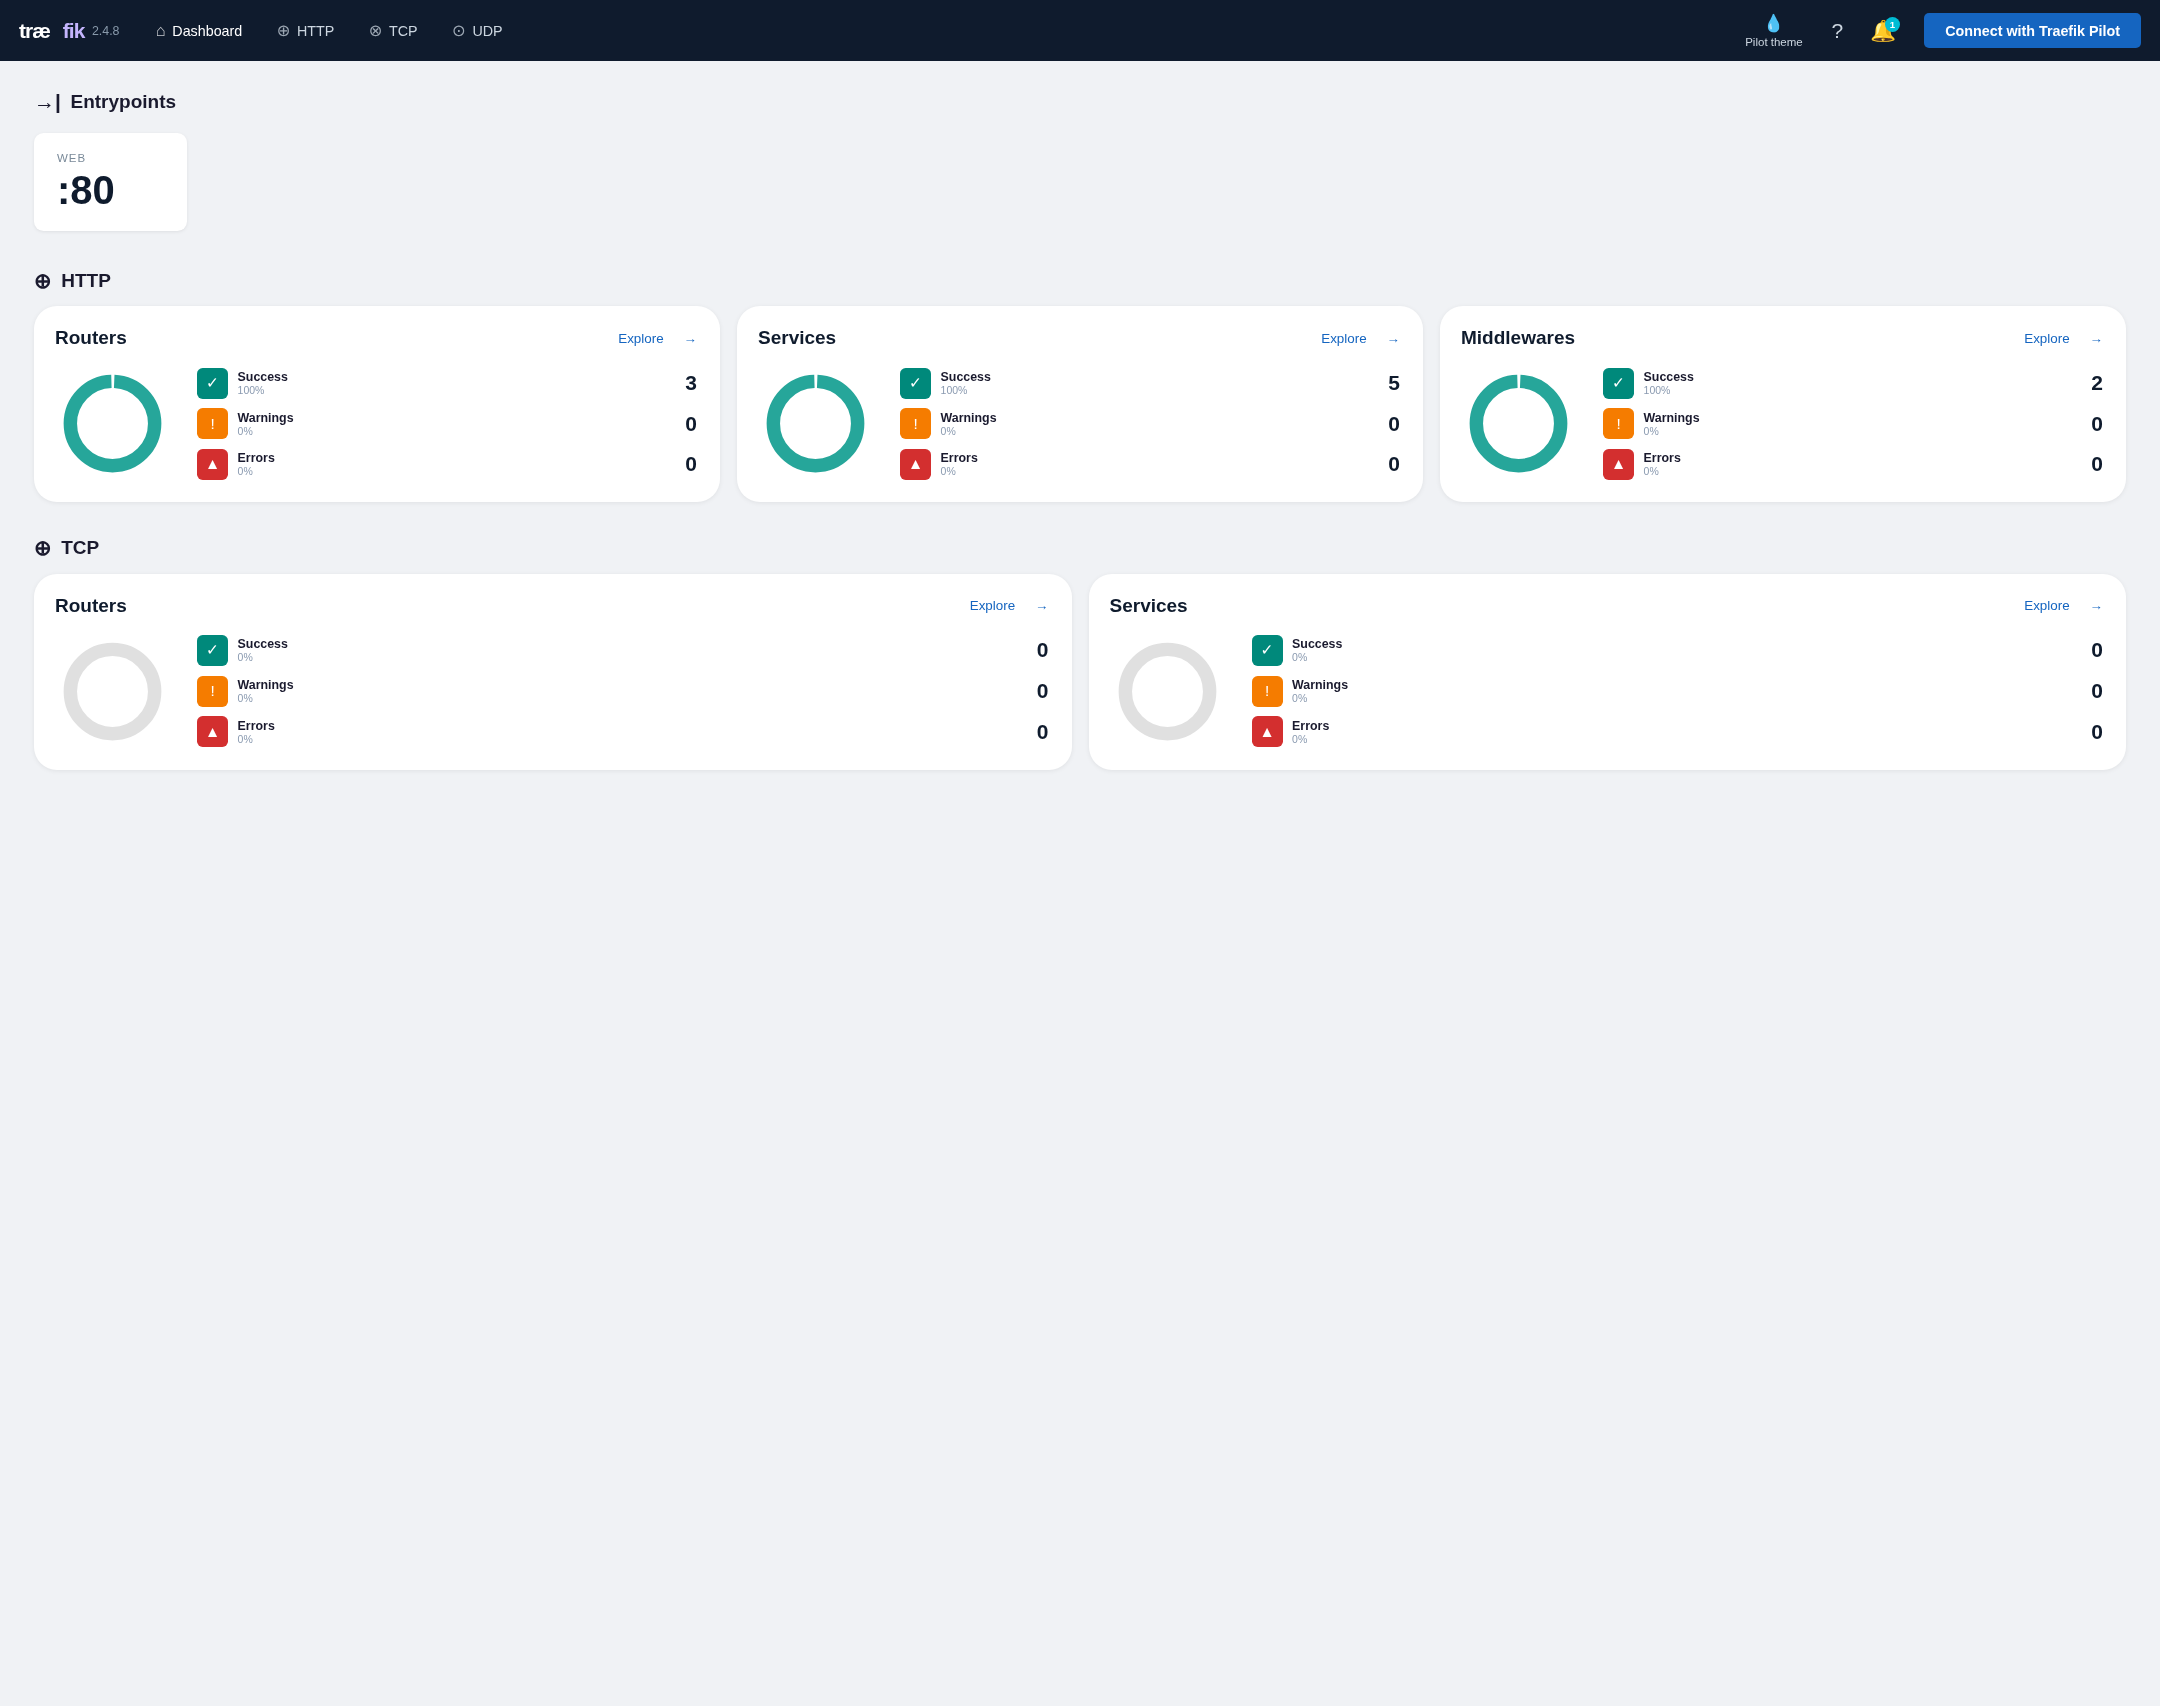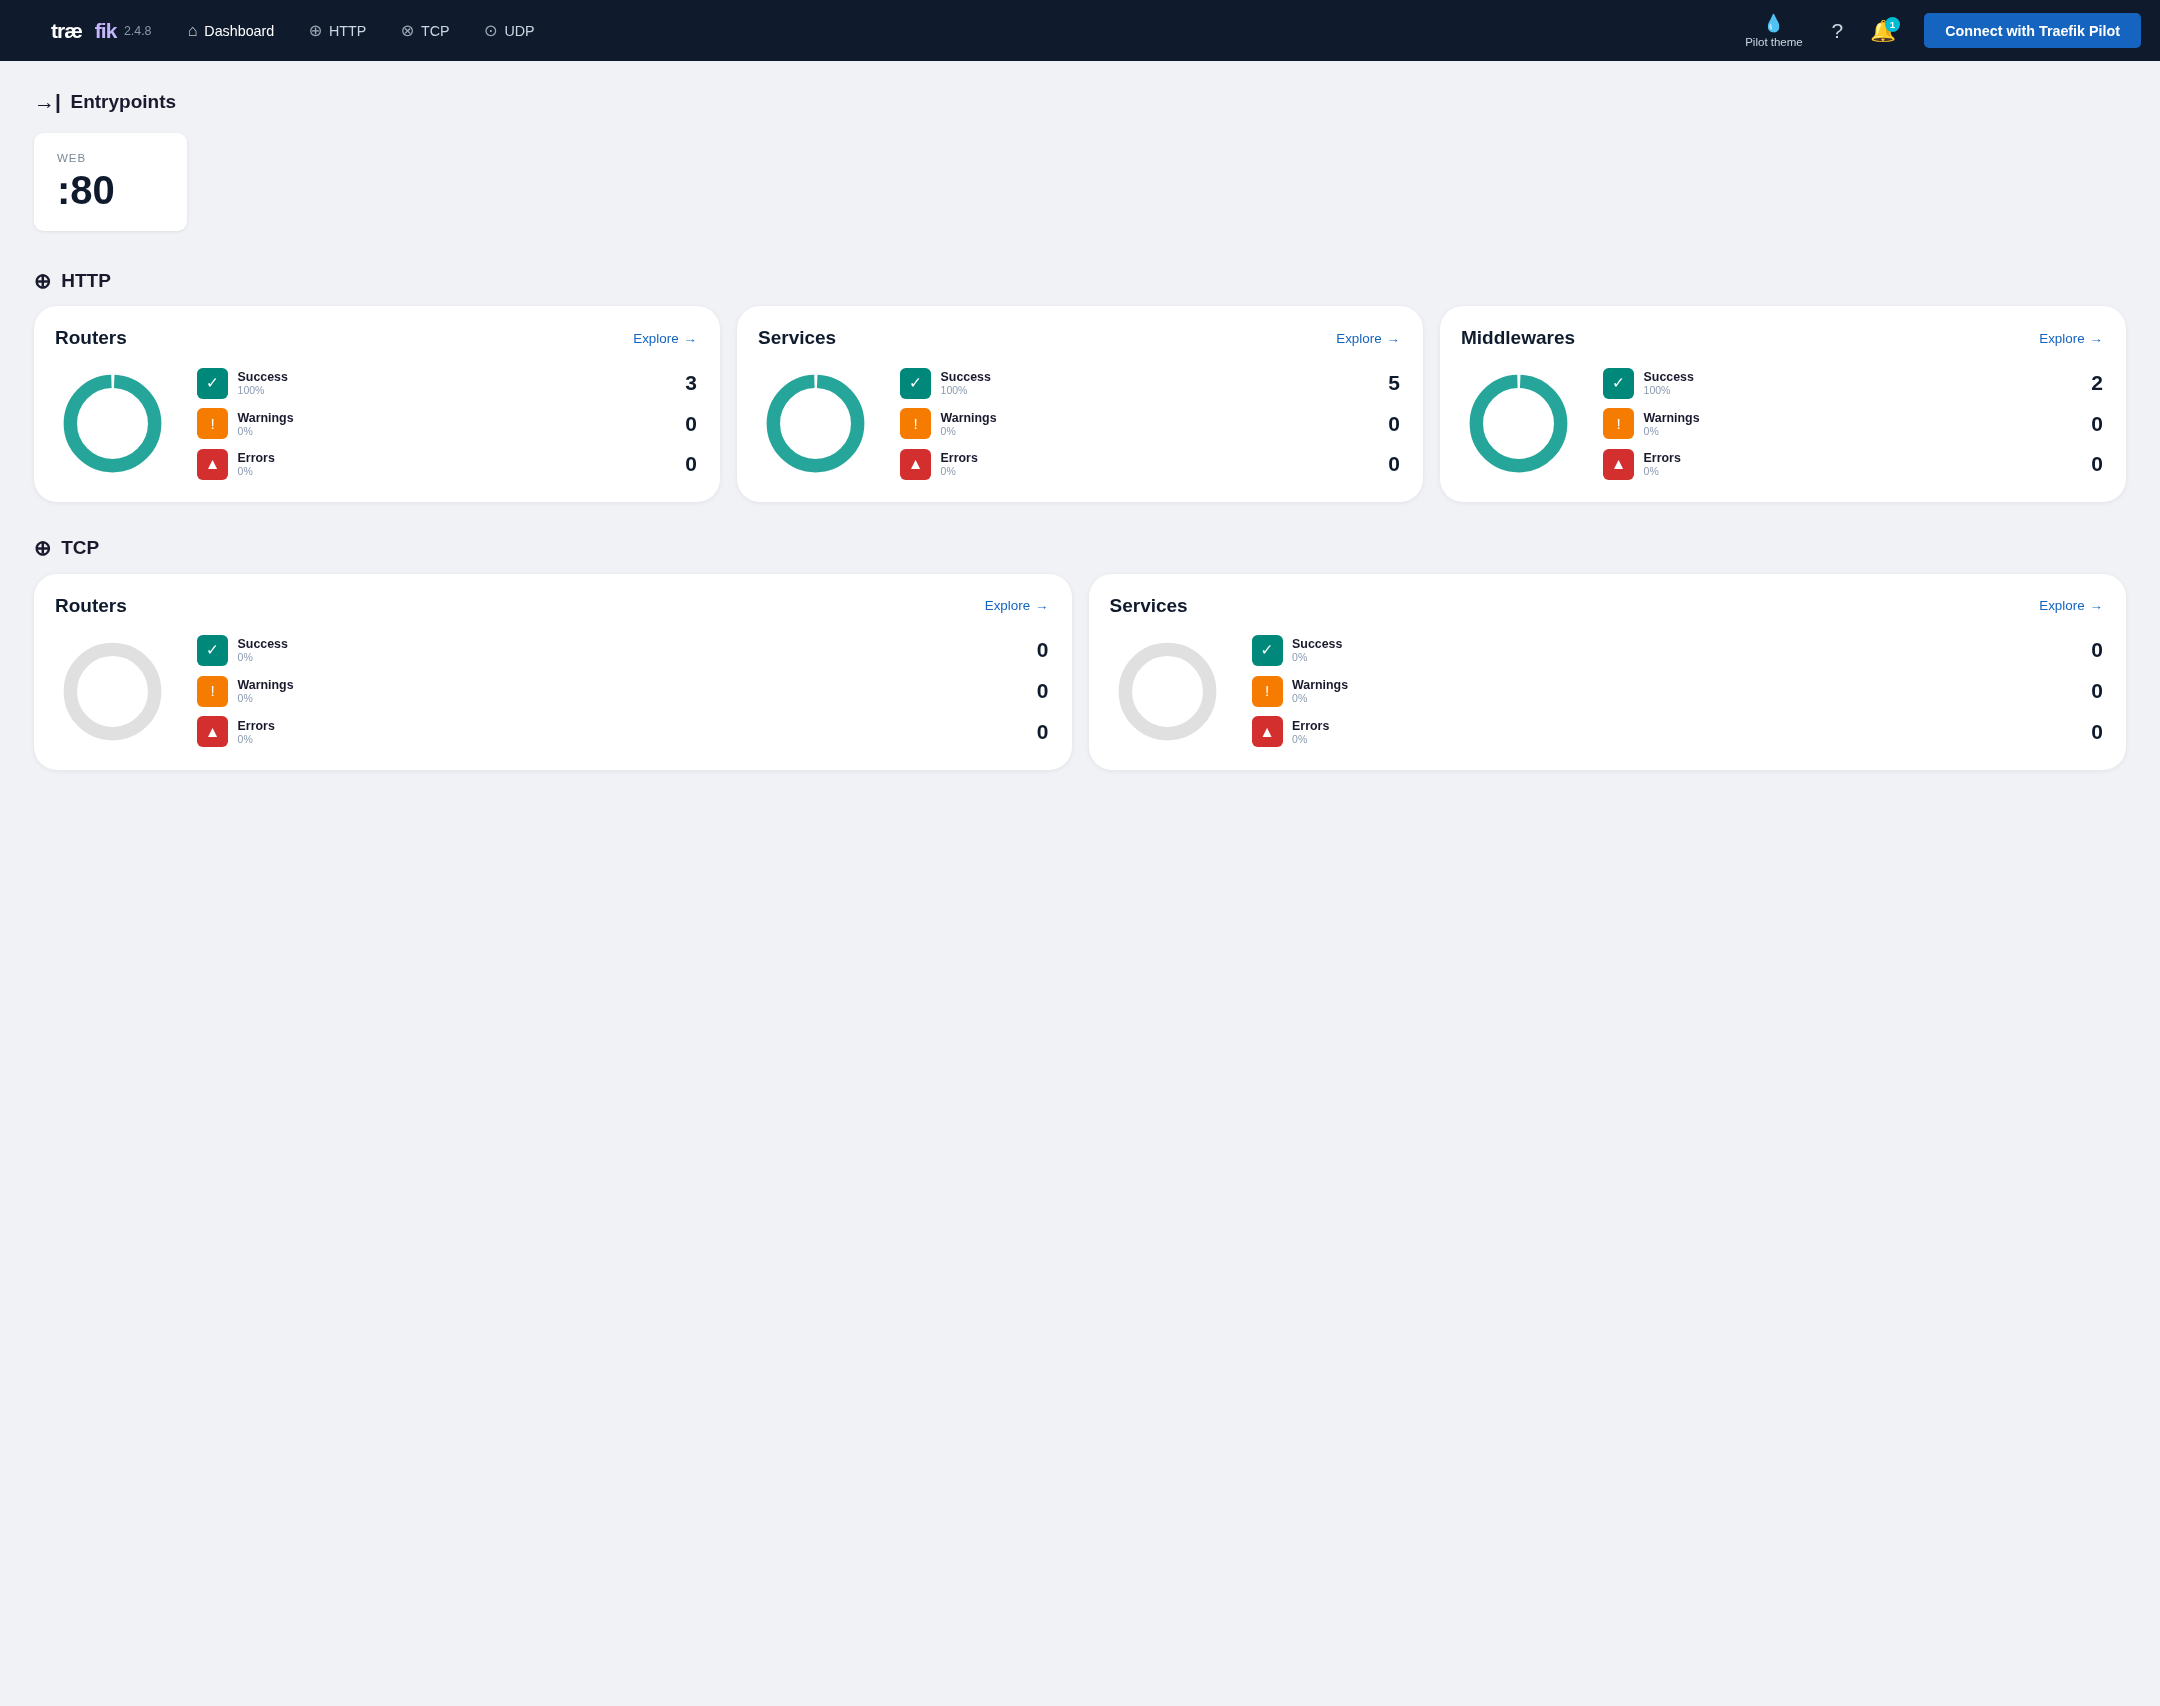--- a/index.html
+++ b/index.html
@@ -19,21 +19,21 @@
       align-items: center;
       gap: 7.6px;
       margin-right: 15.3px;
     }
     .brand-logo {
       color: #fff;
       font-size: 21px;
       font-weight: 700;
       letter-spacing: -1px;
     }
-    .brand-logo span.trae { color: #fff; margin-left: 32px; }
+    .brand-logo span.trae { color: #fff; }
     .brand-logo span.fik { color: #c4b5fd; margin-left: 13px; }
     .brand-version {
       color: #8899aa;
       font-size: 12.4px;
     }
     .nav-item {
       display: flex;
       align-items: center;
       gap: 6.7px;
       color: #ccd6e0;
@@ -170,21 +170,21 @@
       font-weight: 700;
       color: #0f1b2d;
     }
     .explore-link {
       color: #1565c0;
       font-size: 13.4px;
       font-weight: 500;
       cursor: pointer;
       display: flex;
       align-items: center;
-      gap: 5px;
+      gap: 20px;
       text-decoration: none;
     }
     .card-body {
       display: flex;
       align-items: center;
       gap: 27px;
     }
 
     
     .donut-wrap {

